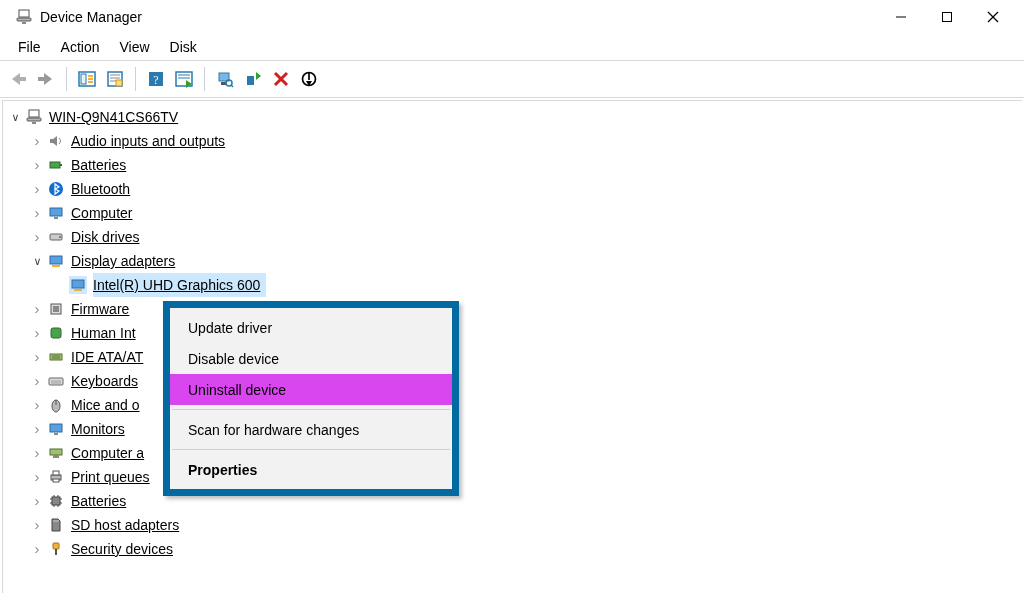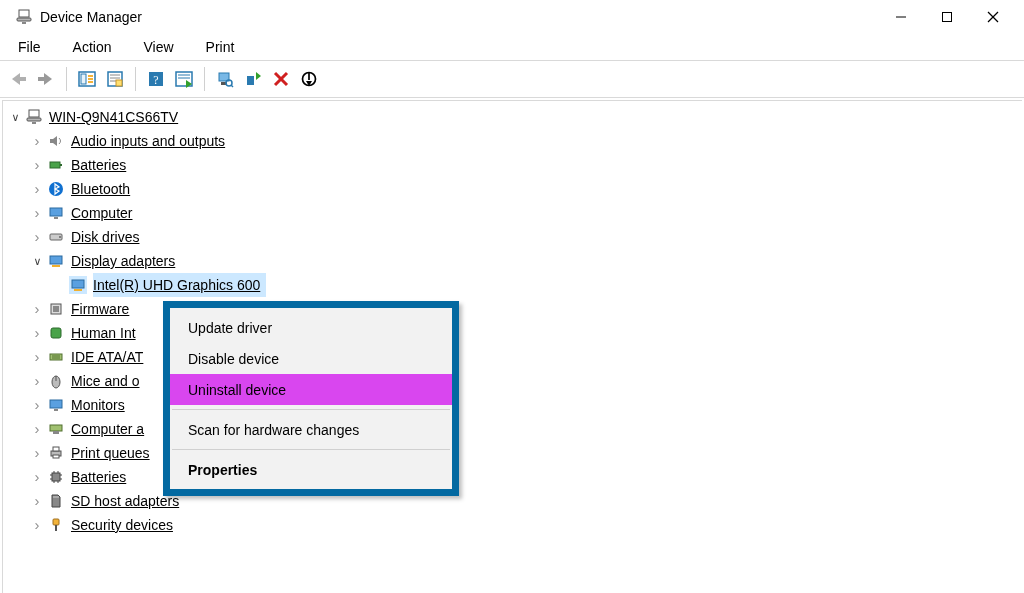--- a/index.html
+++ b/index.html
@@ -3,21 +3,21 @@
 <meta charset="utf-8">
 <style>
   * { box-sizing: border-box; }
   html, body { margin:0; padding:0; width:1024px; height:593px; font-family:"Segoe UI", Arial, sans-serif; font-size:14px; color:#000; overflow:hidden; background:#fff; }
   .window { width:1024px; height:593px; display:flex; flex-direction:column; }
   .titlebar { height:34px; display:flex; align-items:center; padding:0 8px;margin-left:8px; }
   .titlebar .ticon { width:16px; height:16px; margin-right:8px; }
   .titlebar .ttitle { flex:0 0 auto; font-size:14px; }
   .titlebar .spacer { flex:1 1 auto; }
   .winbtn { width:46px; height:30px; display:flex; align-items:center; justify-content:center; }
-  .menubar { height:26px; display:flex; align-items:center; padding:0 8px; gap:12px; }
+  .menubar { height:26px; display:flex; align-items:center; padding:0 8px; gap:0; }
   .menubar .mitem { padding:2px 10px; }
   .toolbar { height:38px; border-top:1px solid #d9d9d9; border-bottom:1px solid #d9d9d9; display:flex; align-items:center; padding:0 6px; gap:4px; }
   .toolbar .tbtn { width:24px; height:24px; display:flex; align-items:center; justify-content:center; }
   .toolbar .sep { width:1px; height:24px; background:#d0d0d0; margin:0 4px; }
   .content { flex:1; border-top:1px solid #d9d9d9; border-left:1px solid #d9d9d9; margin:2px 2px 0 2px; overflow:hidden; position:relative; background:#fff; }
   .tree { padding:4px 0 0 4px; }
   .node { display:flex; align-items:center; height:24px; line-height:24px; white-space:nowrap;text-decoration:underline; }
   .arrow { width:16px; text-align:center; color:#606060; font-size:12px; user-select:none; }
   .arrow.expanded::before { content:"\2228"; font-size:12px; transform:scale(0.9); display:inline-block; color:#404040; }
   .arrow.collapsed::before { content:"\203A"; display:inline-block; color:#909090; font-size:15px; }
@@ -64,21 +64,21 @@
           <line x1="1" y1="1" x2="11" y2="11" stroke="#000" stroke-width="1.2"></line>
           <line x1="11" y1="1" x2="1" y2="11" stroke="#000" stroke-width="1.2"></line>
         </svg>
     </div>
   </div>
 
   <div class="menubar">
     <div class="mitem">File</div>
     <div class="mitem">Action</div>
     <div class="mitem">View</div>
-    <div class="mitem">Print</div>
+    <div class="mitem">Disk</div>
   </div>
 
   <div class="toolbar">
     <div class="tbtn">
       <svg width="20" height="16" viewBox="0 0 20 16">
           <path d="M12 2 L4 8 L12 14 Z" fill="#b0b0b0"></path>
           <rect x="10" y="6" width="8" height="4" fill="#b0b0b0"></rect>
         </svg>
     </div>
     <div class="tbtn">
@@ -272,20 +272,31 @@
         <span class="nicon">
             <svg viewBox="0 0 16 16" width="16" height="16">
               <rect x="2" y="5" width="12" height="6" fill="#a0c070" stroke="#527030"></rect>
               <line x1="4" y1="7" x2="12" y2="7" stroke="#527030"></line>
               <line x1="4" y1="9" x2="12" y2="9" stroke="#527030"></line>
             </svg>
           </span>
         <span class="nlabel">IDE ATA/AT</span>
       </div>
 
+      <div class="node indent1">
+        <span class="arrow collapsed"></span>
+        <span class="nicon">
+            <svg viewBox="0 0 16 16" width="16" height="16">
+              <rect x="1" y="5" width="14" height="7" rx="1" fill="#ddd" stroke="#666"></rect>
+              <line x1="3" y1="8" x2="13" y2="8" stroke="#999"></line>
+              <line x1="3" y1="10" x2="13" y2="10" stroke="#999"></line>
+            </svg>
+          </span>
+        <span class="nlabel">Keyboards</span>
+      </div>
 
       <div class="node indent1">
         <span class="arrow collapsed"></span>
         <span class="nicon">
             <svg viewBox="0 0 16 16" width="16" height="16">
               <ellipse cx="8" cy="9" rx="4" ry="6" fill="#bbb" stroke="#555"></ellipse>
               <line x1="8" y1="3" x2="8" y2="8" stroke="#555"></line>
             </svg>
           </span>
         <span class="nlabel">Mice and o</span>

